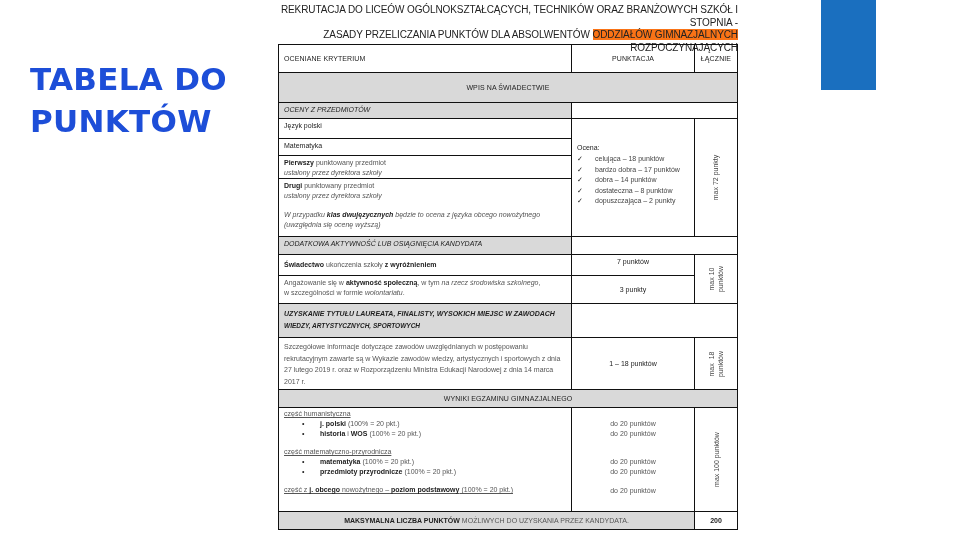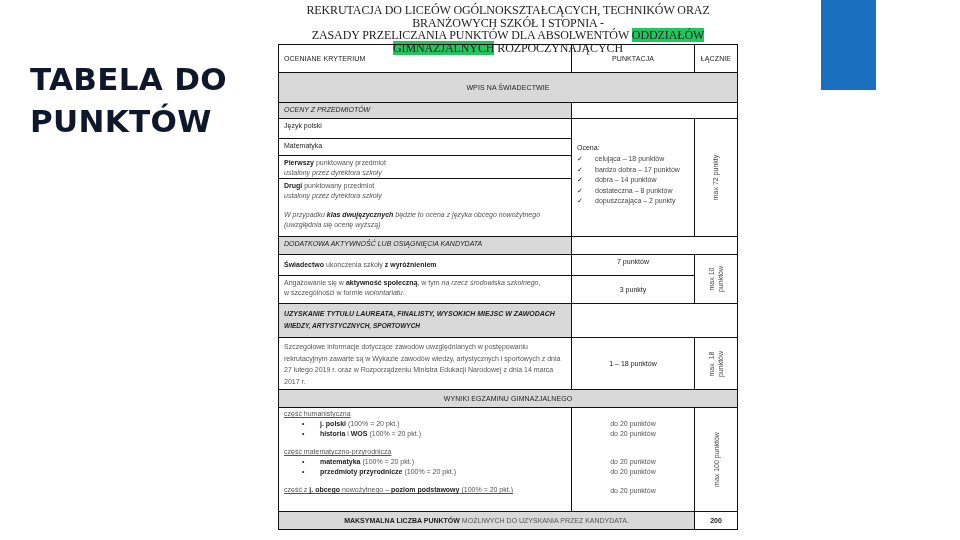--- a/index.html
+++ b/index.html
@@ -3,34 +3,34 @@
 <meta charset="utf-8">
 <style>
   html, body { margin: 0; padding: 0; }
   body {
     width: 960px; height: 540px; overflow: hidden; position: relative;
     background: #ffffff;
     font-family: "Liberation Sans", sans-serif;
   }
   .slide-title {
     position: absolute; left: 30px; top: 58px;
-    color: #0f172a; font-weight: bold; font-size: 31px; line-height: 42px;
+    color: #1d4ed8; font-weight: bold; font-size: 31px; line-height: 42px;
     font-family: "DejaVu Sans", sans-serif; letter-spacing: 0.3px;
   }
   .slide-title div { white-space: nowrap; }
   .accent-bar {
     position: absolute; left: 821px; top: 0; width: 55px; height: 90px;
     background: #1a6fbf;
   }
   .doc-heading {
     position: absolute; left: 278px; top: 4px; width: 460px;
-    text-align: center; font-size: 12px; line-height: 12.5px; color: #222;
-    font-family: Liberation Serif, serif; letter-spacing: -0.1px;
+    text-align: right; font-size: 10px; line-height: 12.5px; color: #222;
+    font-family: Liberation Sans, sans-serif; letter-spacing: -0.1px;
   }
-  .doc-heading .hl { background: #22c55e; }
+  .doc-heading .hl { background: #f97316; }
   .doc {
     position: absolute; left: 278px; top: 44px; width: 460px; height: 486px;
     font-family: "Liberation Sans", sans-serif; color: #222;
   }
   .cell {
     position: absolute; box-sizing: border-box; border: 1px solid #111;
     font-size: 7px; line-height: 10px; padding: 2px 5px; overflow: hidden;
   }
   .gray { background: #d9d9d9; }
   .center { text-align: center; display: flex; align-items: center; justify-content: center; }

